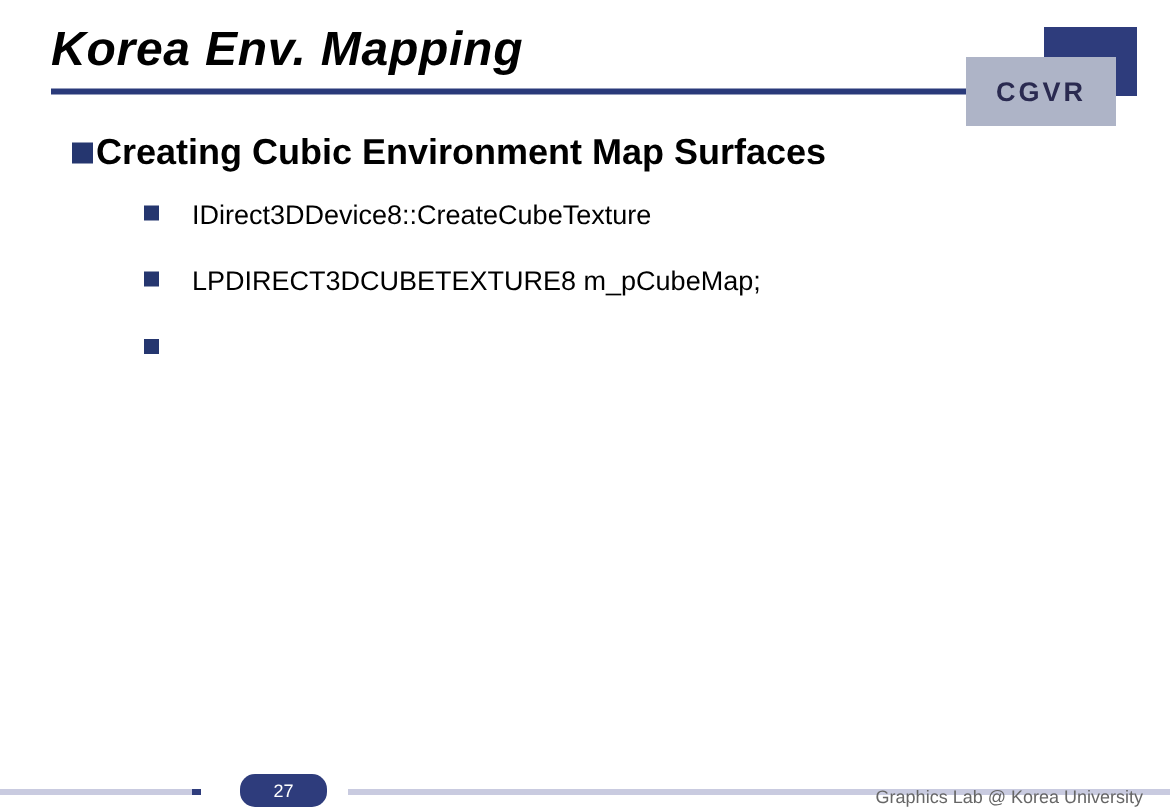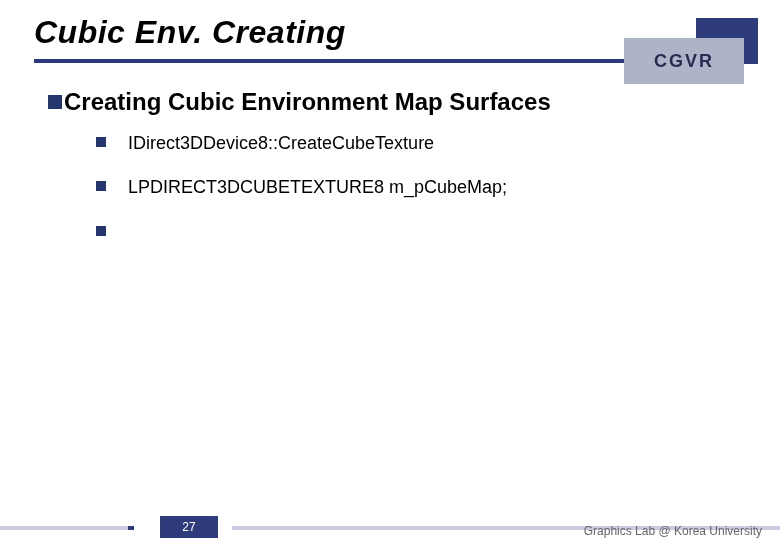--- a/index.html
+++ b/index.html
@@ -44,21 +44,21 @@
     top: 0;
     right: 0;
     width: 62px;
     height: 46px;
     background: #2e3c7c;
   }
   .badge-front {
     position: absolute;
     top: 20px;
     right: 14px;
-    width: 120px;
+    width: 100px;
     height: 46px;
     background: #aeb4c7;
     display: flex;
     align-items: center;
     justify-content: center;
   }
   .badge-label {
     color: #2a2a50;
     font-weight: 700;
     font-size: 18px;
@@ -150,35 +150,36 @@
     left: 160px;
     bottom: 2px;
     width: 58px;
     height: 22px;
     background: #2e3c7c;
     color: #fff;
     font-size: 12px;
     display: flex;
     align-items: center;
     justify-content: center;
+    border-radius: 10px;
   }
   .footer-attrib {
     position: absolute;
     right: 18px;
     bottom: 2px;
     font-size: 12px;
     color: #666;
     margin-left: 47px;
   }
 </style>
 </head>
 <body>
 
 <div class="title-wrap">
-  <div class="slide-title">Cubic Env. Creating</div>
+  <div class="slide-title">Korea Env. Mapping</div>
   <div class="title-rule"></div>
 </div>
 
 <div class="badge-wrap">
   <div class="badge-back"></div>
   <div class="badge-front">
     <span class="badge-label">CGVR</span>
   </div>
 </div>
 

